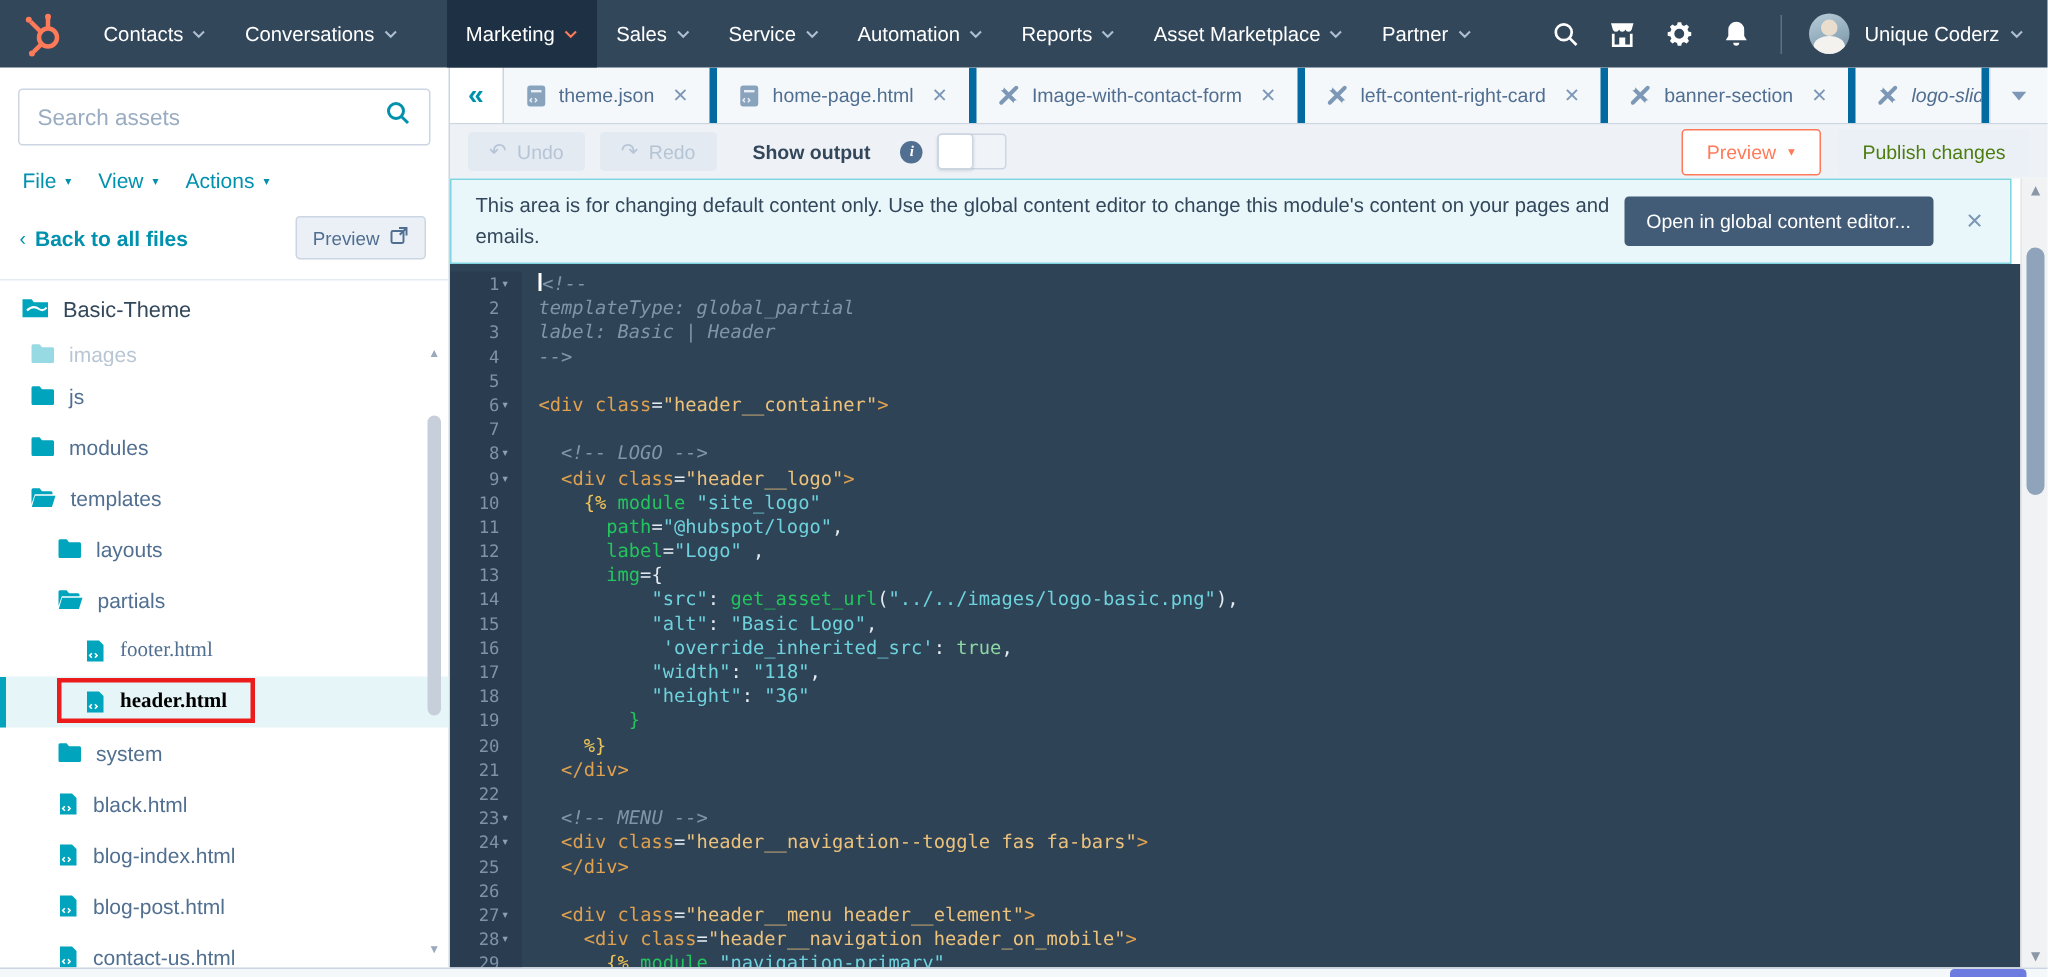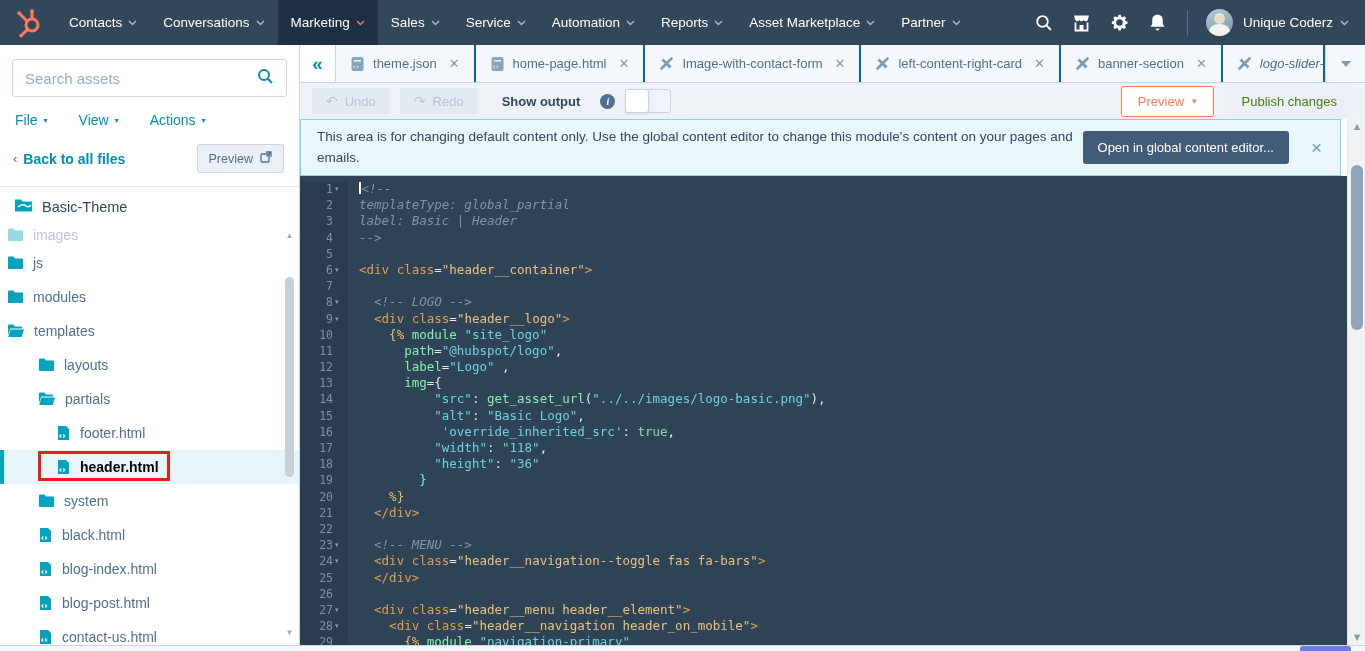--- a/index.html
+++ b/index.html
@@ -6,66 +6,66 @@
   html,body { width:1365px; height:651px; overflow:hidden; background:#fff;
     font-family:"Liberation Sans", sans-serif; }
 
   
   .topnav { position:absolute; top:0; left:0; width:1365px; height:45px; background:#33475b;
     display:flex; align-items:center; z-index:40; }
   .hs-logo { width:34px; height:30px; margin:0 10px 0 12px; display:flex; align-items:center; justify-content:center; }
   .nav-item { height:45px; display:flex; align-items:center; gap:6px; padding:0 13px;
     color:#ffffff; font-size:13.5px; cursor:pointer; white-space:nowrap; }
   .nav-item .chev { color:#aebfd2; display:flex; }
-  .nav-item.active { background:#1e3144; }
+  .nav-item.active { background:#1e3144;margin-left:20px; }
   .nav-item.active .chev { color:#ff7a59; }
   .nav-right { margin-left:auto; display:flex; align-items:center; height:53px; }
   .nav-icon { width:38px; height:45px; display:flex; align-items:center; justify-content:center; cursor:pointer; }
   .nav-divider { width:1px; height:26px; background:#56718d; margin:0 10px; }
   .avatar { width:27px; height:27px; border-radius:50%; overflow:hidden; background:linear-gradient(160deg,#b9cdd9 0%,#8fa9ba 60%,#6f8ba0 100%); position:relative; margin:0 10px 0 8px; flex-shrink:0; }
   .avatar::before { content:""; position:absolute; left:8px; top:4px; width:11px; height:11px; border-radius:50%; background:#e9ddcd; }
   .avatar::after { content:""; position:absolute; left:3px; top:15px; width:21px; height:14px; border-radius:50% 50% 0 0; background:#f4f2ee; }
   .nav-user { color:#fff; font-size:13.5px; display:flex; align-items:center; gap:7px; padding-right:16px; cursor:pointer; }
   .nav-user .chev { color:#aebfd2; display:flex; }
 
   
   .sidebar { position:absolute; top:45px; left:0; width:300px; height:600px; background:#fff;
     border-right:1px solid #cbd6e2; z-index:10; }
   .search-box { margin:14px 12px 0 12px; height:38px; border:1px solid #cbd6e2; border-radius:3px;
     display:flex; align-items:center; padding:0 12px; background:#fff; }
   .search-box input { flex:1; border:none; outline:none; font-size:15px; color:#1d4ed8;
     font-family:"Liberation Sans",sans-serif; }
   .search-box input::placeholder { color:#99acc2; }
-  .menus { display:flex; gap:31px; padding:15px 15px 10px 15px; }
+  .menus { display:flex; gap:18px; padding:15px 15px 10px 15px; }
   .menu-item { color:#0091ae; font-size:14px; display:flex; align-items:center; gap:6px; cursor:pointer; }
   .menu-item .tri { color:#0091ae; font-size:8px; }
   .backrow { display:flex; align-items:center; justify-content:space-between; padding:6px 15px 13px 13px; }
   .back-link { color:#0091ae; font-size:14px; font-weight:bold; display:flex; align-items:center; gap:6px; cursor:pointer; }
   .back-link .lt { font-size:13px; font-weight:normal; }
   .preview-sm { background:#eaf0f6; border:1px solid #cbd6e2; border-radius:3px; color:#506e91;
     font-size:12.5px; padding:6px 11px; display:flex; align-items:center; gap:7px; cursor:pointer; }
   .side-div { border-top:1px solid #e3eaf2; }
   .theme-row { display:flex; align-items:center; gap:9px; padding:10px 14px 8px 14px; font-size:14.5px; color:#33475b; }
   .tree { position:relative; }
   .tree-row { height:34px; display:flex; align-items:center; gap:9px; font-size:14px; color:#516f90; cursor:pointer; }
-  .tree-row.lv1 { padding-left:7px; } .tree-row.lv2 { padding-left:38px; } .tree-row.lv3 { padding-left:56px; }
+  .tree-row.lv1 { padding-left:20px; } .tree-row.lv2 { padding-left:38px; } .tree-row.lv3 { padding-left:56px;font-family:Liberation Serif, serif; }
   .tree-row.sel { background:#e5f5f8; box-shadow:inset 4px 0 0 #00a4bd; color:#000000; font-weight:bold; }
   .tree-row.faded { opacity:.4; height:22px; overflow:hidden; }
   .red-annotation { position:absolute; left:38px; top:227px; width:132px; height:30px;
     border:3px solid #ec1c1c; pointer-events:none; z-index:5; }
   .side-scroll { position:absolute; right:3px; top:186px; bottom:8px; width:13px; }
   .side-scroll .arr { position:absolute; left:2px; width:9px; text-align:center; color:#9aa9bb; font-size:8px; }
   .side-scroll .thumb { position:absolute; left:2px; top:46px; width:9px; height:200px; background:#c7d0da; border-radius:5px; }
 
   
   .tabbar { position:absolute; left:300px; top:45px; width:1065px; height:38px; background:#f5f8fa;
     border-bottom:1px solid #cbd6e2; display:flex; align-items:stretch; }
   .collapse-btn { width:38px; background:#fff; border-right:1px solid #cbd6e2; display:flex;
     align-items:center; justify-content:center; color:#0091ae; font-size:19px; font-weight:bold; cursor:pointer; }
-  .tab { display:flex; align-items:center; gap:8px; padding:0 14px; border-right:2px solid #0369a1;
+  .tab { display:flex; align-items:center; gap:8px; padding:0 14px; border-right:5px solid #0369a1;
     font-size:13px; color:#506e91; white-space:nowrap; cursor:pointer; }
   .tab .ticon { display:flex; }
   .tab .tclose { color:#7c98b6; font-size:13px; margin-left:4px; cursor:pointer; }
   .tab.italic .tlabel { font-style:italic; }
   .tab.trunc { max-width:158px; overflow:hidden; }
   .tab-overflow { margin-left:auto; width:42px; border-left:1px solid #cbd6e2; display:flex;
     align-items:center; justify-content:center; color:#7c98b6; cursor:pointer; }
 
   
   .toolbar { position:absolute; left:300px; top:83px; width:1065px; height:36px; background:#eef2f6;
@@ -100,21 +100,21 @@
   .code-line { display:flex; height:16.2px; line-height:16.2px; white-space:pre; }
   .ln { width:48px; flex-shrink:0; background:#2a3d50; color:#7e93a8; font-size:11.5px;
     display:flex; justify-content:flex-end; align-items:center; padding-right:4px; gap:2px; }
   .ln .fold { width:9px; font-size:7px; color:#8ba0b4; font-family:"DejaVu Sans",sans-serif; }
   .code { padding-left:11px; }
   .cursor { display:inline-block; width:1.5px; height:12px; background:#fff; margin-right:1px; vertical-align:-1px; }
   .tk-c { color:#8195a8; font-style:italic; }
   .tk-t { color:#dfa04f; } .tk-a { color:#dfa04f; } .tk-s { color:#ecc27c; }
   .tk-p { color:#e4ebf2; }
   .tk-d { color:#eec358; }
-  .tk-h { color:#86efac; } .tk-hs { color:#6ed2dd; }
+  .tk-h { color:#22c55e; } .tk-hs { color:#6ed2dd; }
   .tk-k2 { color:#8ed7a5; }
 
   
   .ed-scroll { position:absolute; right:0; top:119px; width:18px; height:526px; background:#f1f2f4; border-left:1px solid #e2e5ea; }
   .ed-scroll .arr { position:absolute; left:0; width:18px; text-align:center; color:#8a97a7; font-size:8px; font-family:"DejaVu Sans",sans-serif; }
   .ed-scroll .thumb { position:absolute; left:3px; top:46px; width:12px; height:165px; background:#8fa4bb; border-radius:6px; }
 
   
   .statusbar { position:absolute; left:0; top:645px; width:1365px; height:22px; background:#f5f8fa;
     border-top:1px solid #cbd6e2; display:flex; align-items:center; padding:0 14px; gap:10px;

